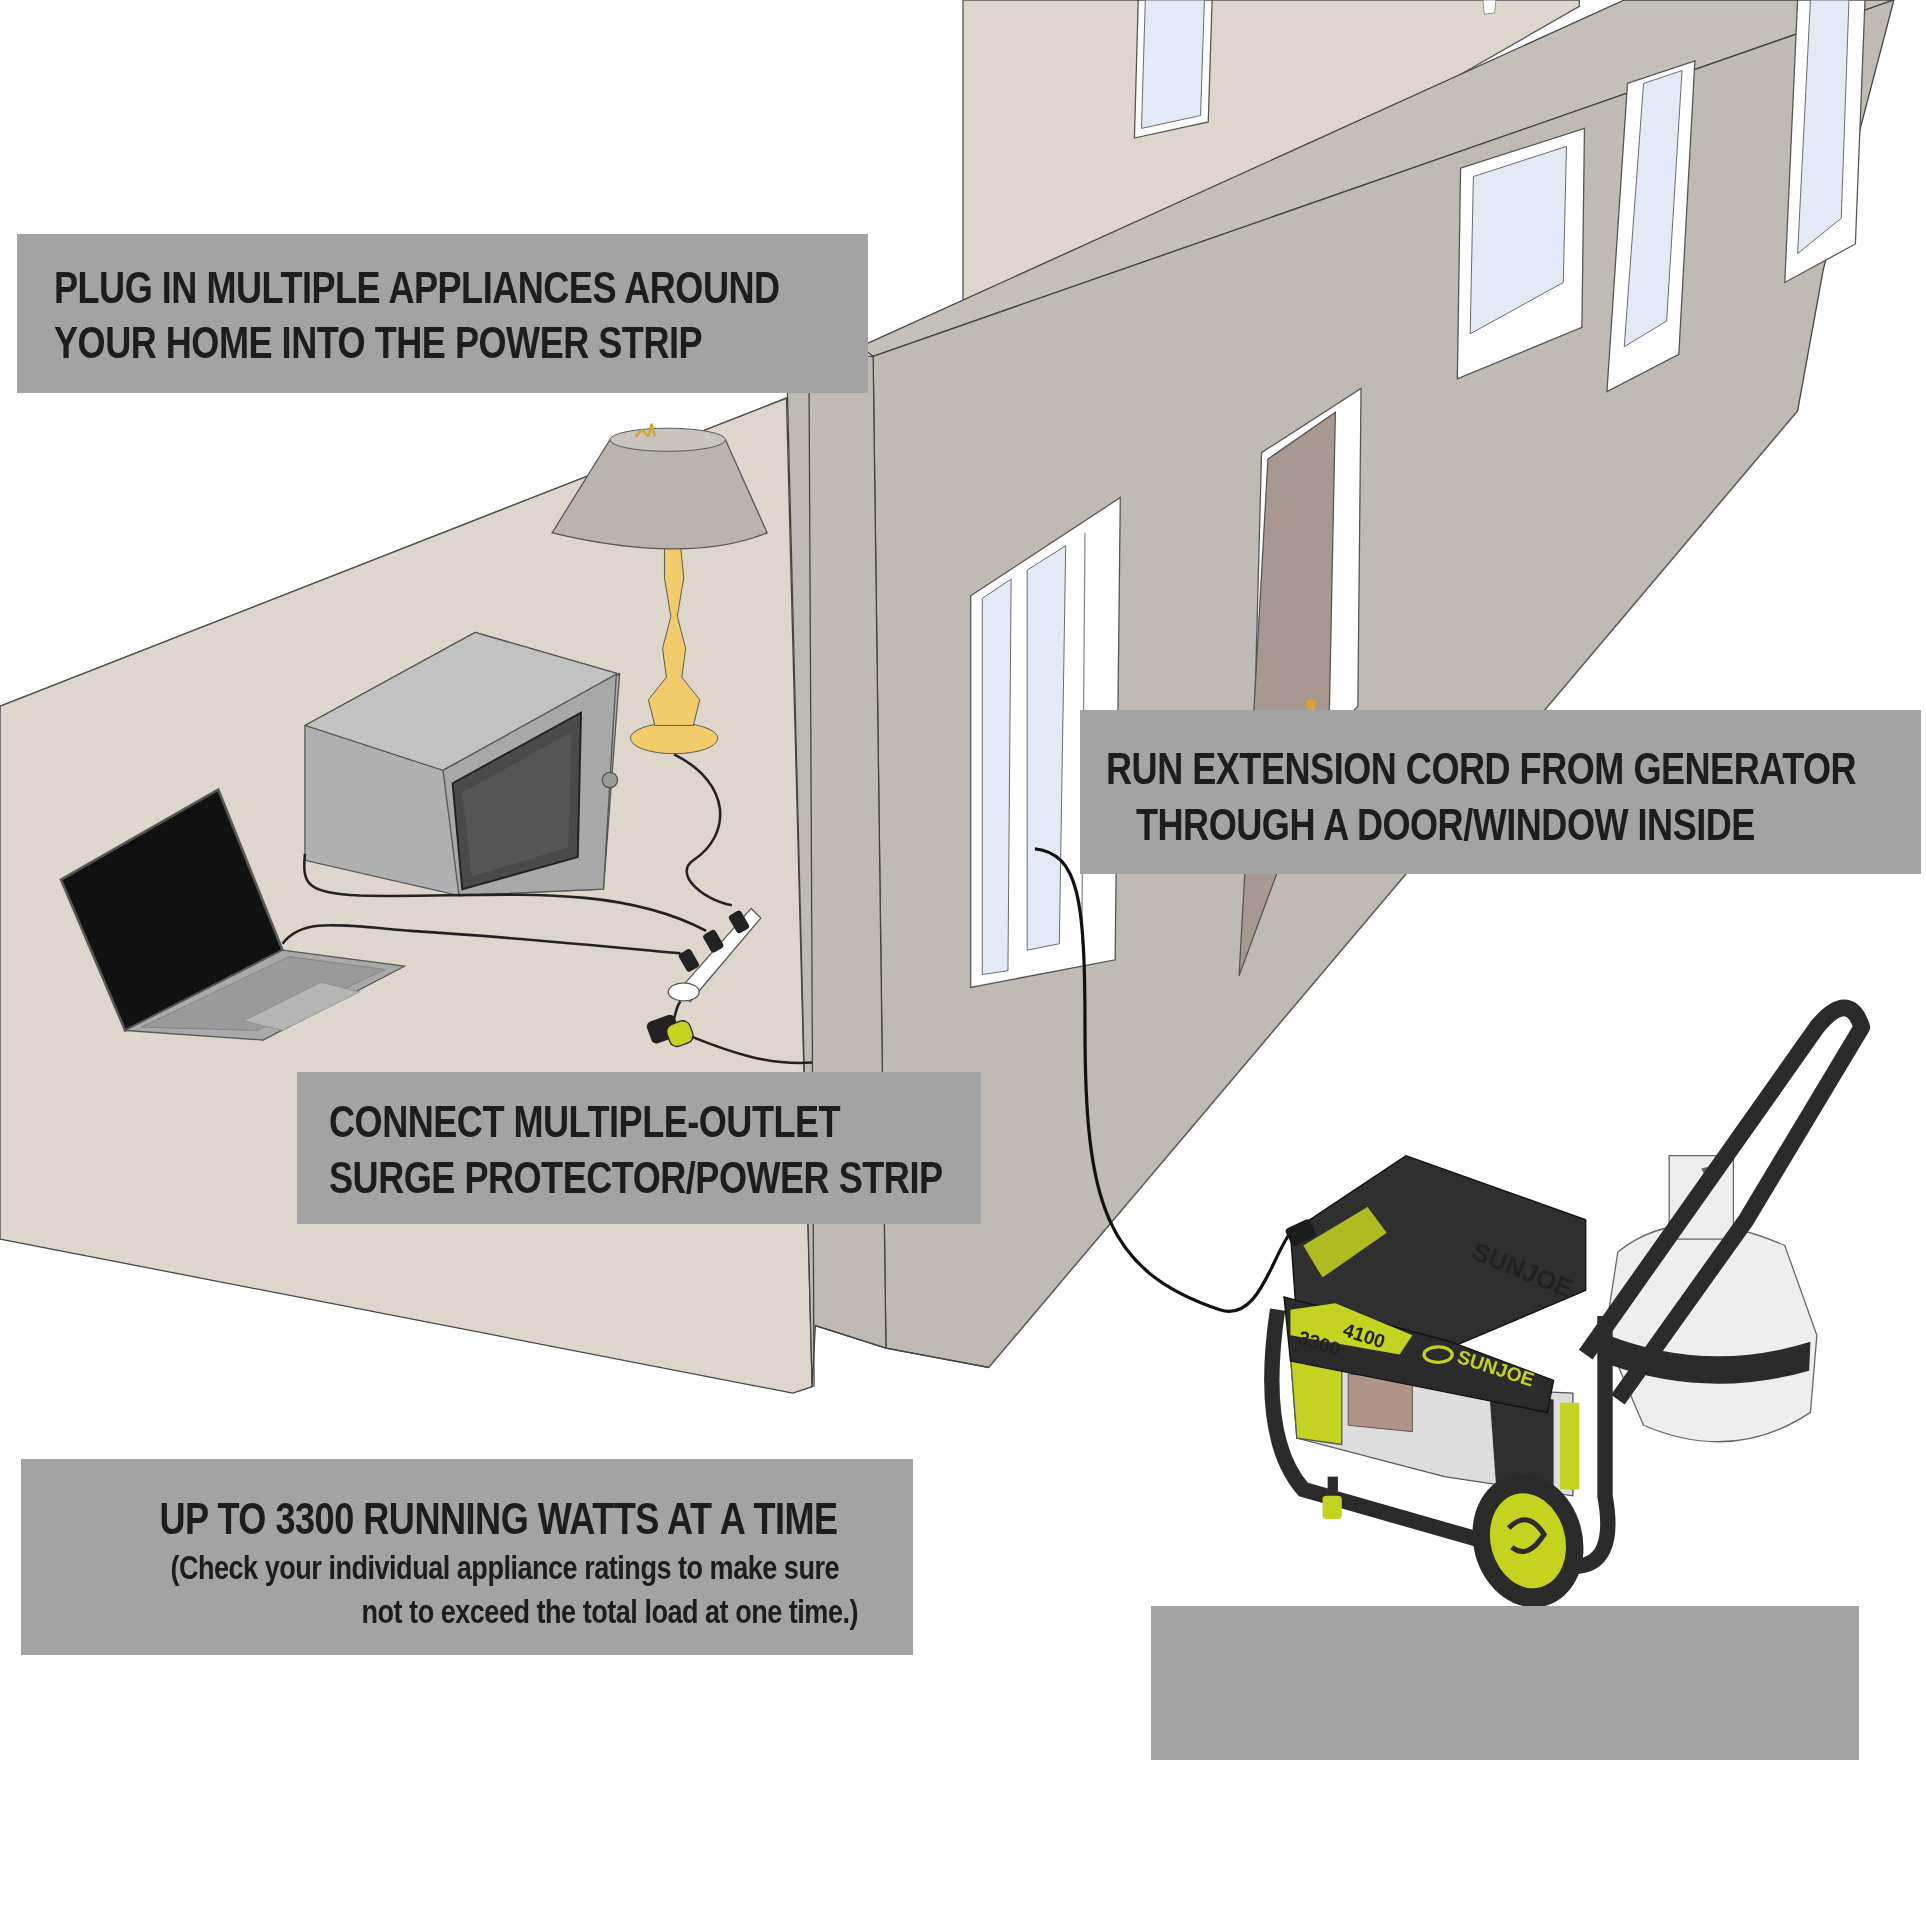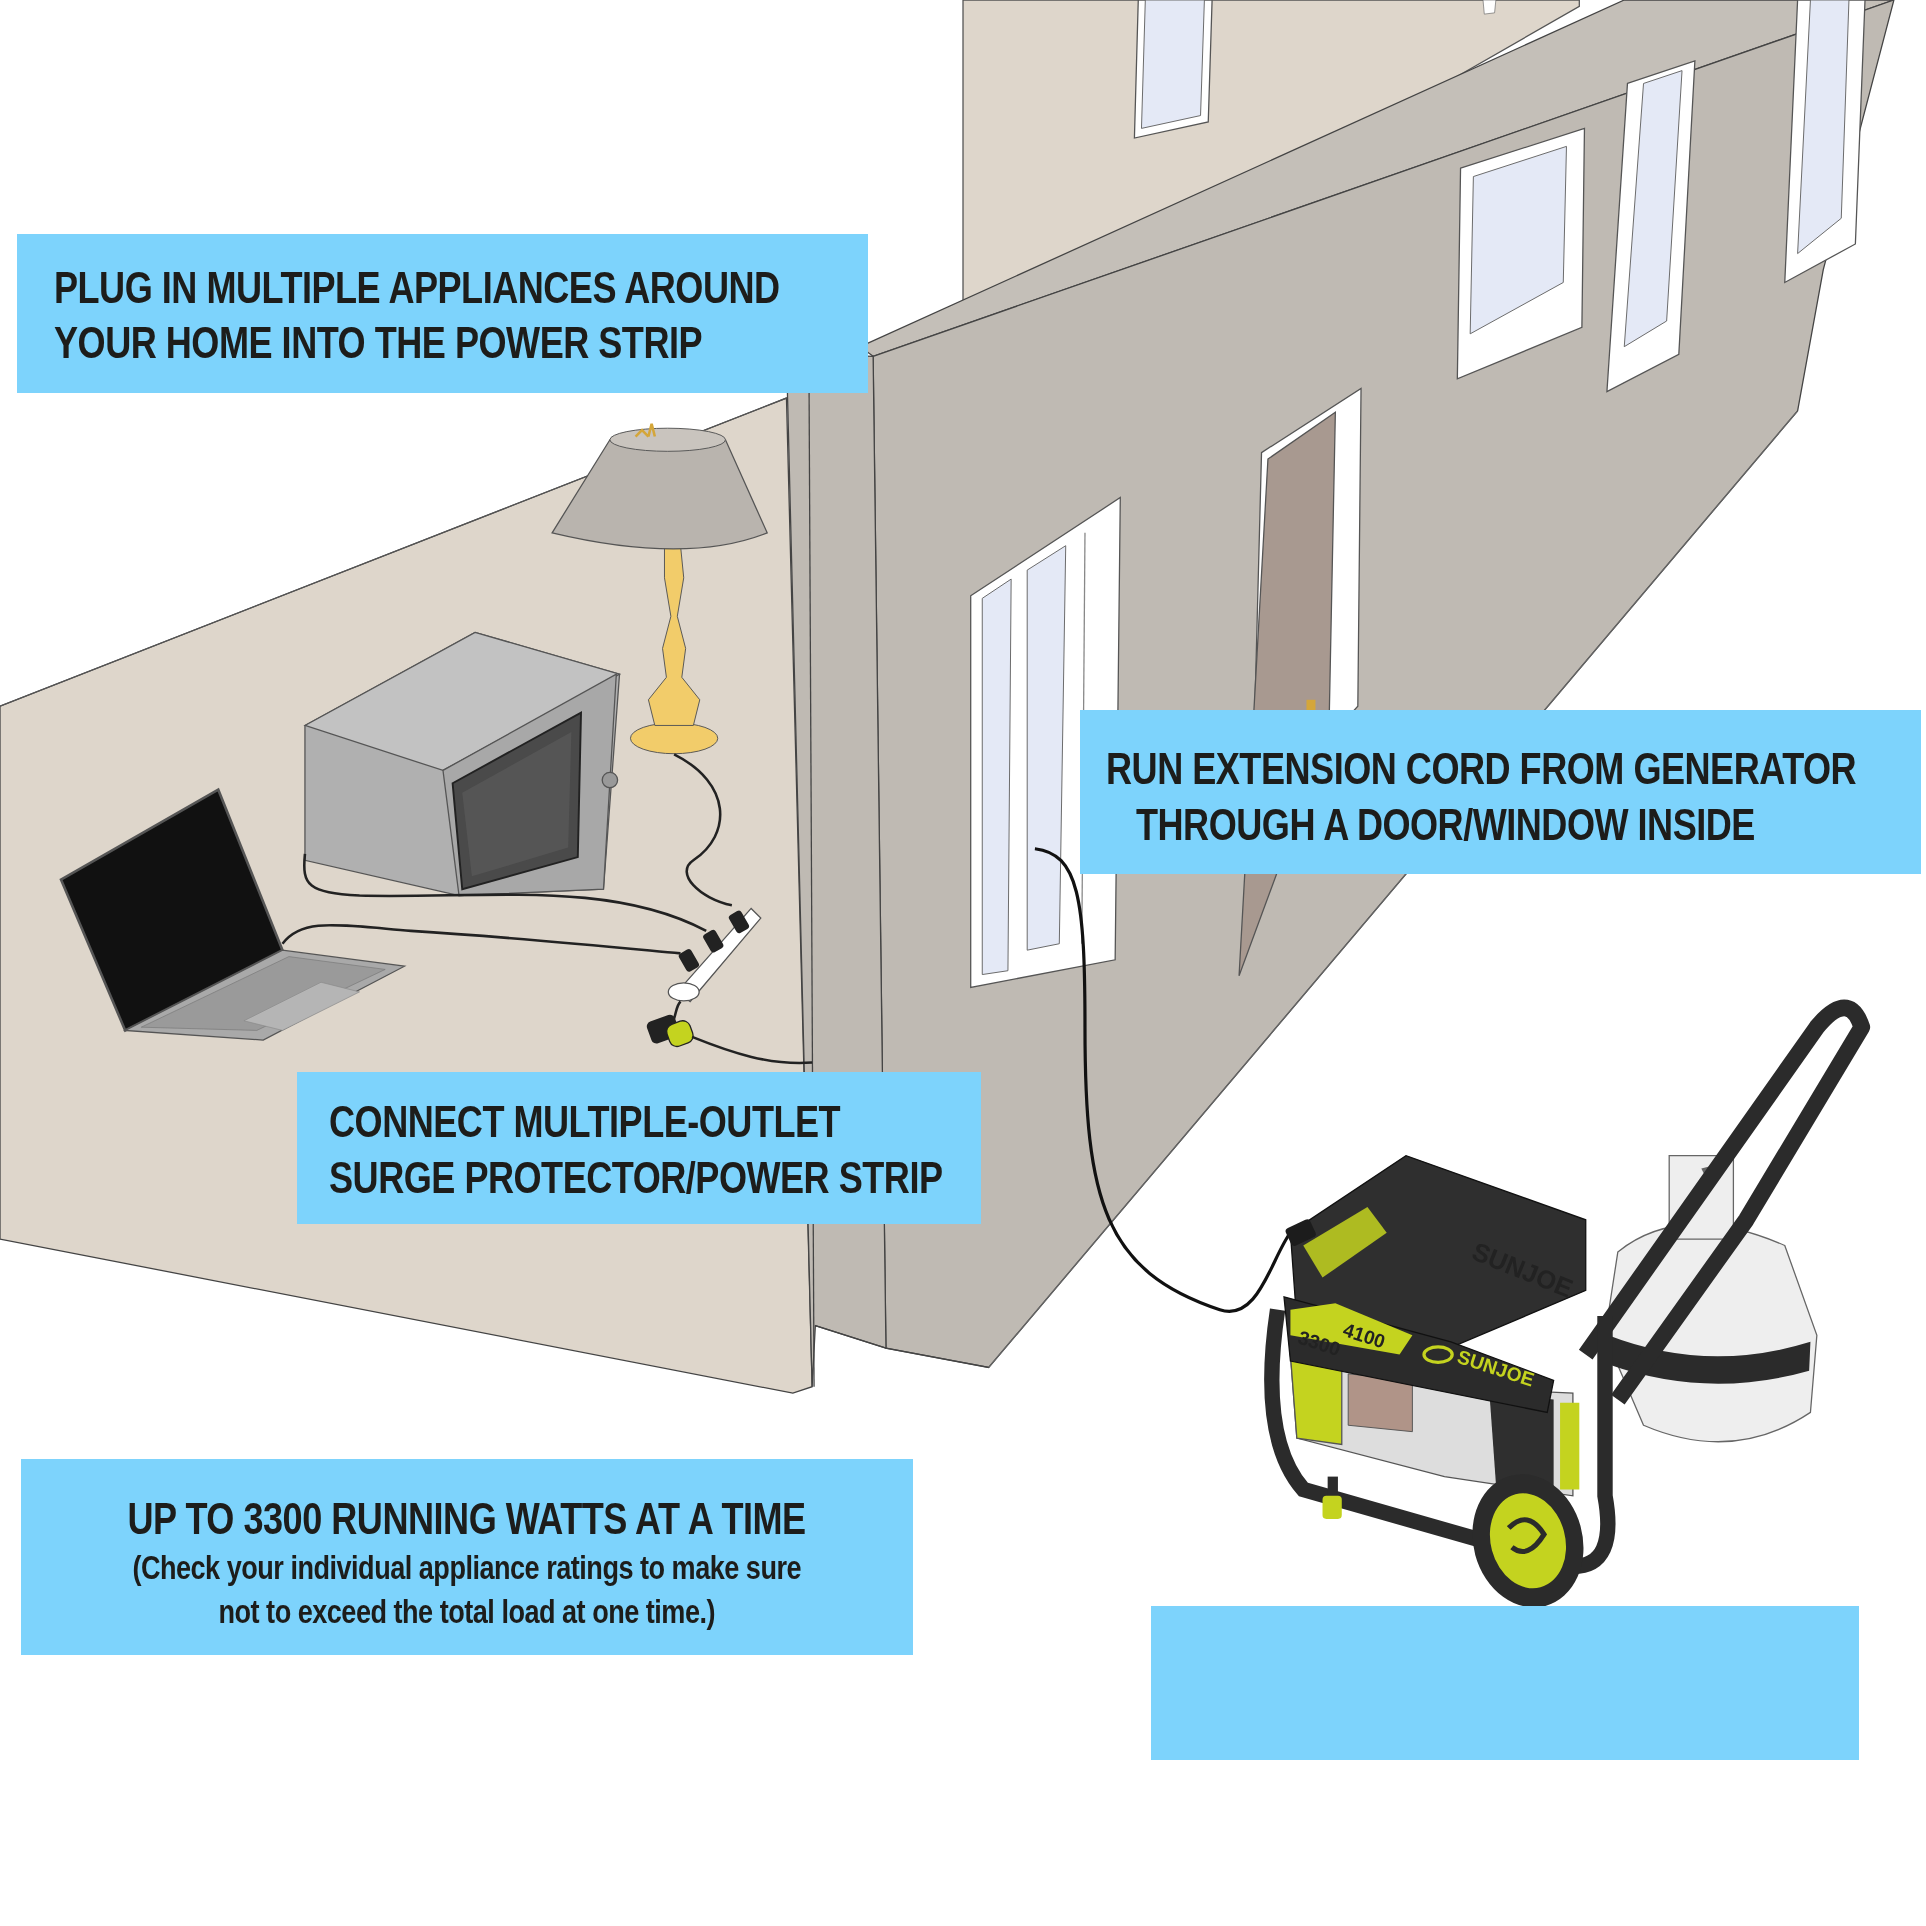--- a/index.html
+++ b/index.html
@@ -1,32 +1,32 @@
 <!DOCTYPE html>
 <html style="font-size:10.3px"><head>
 <meta charset="utf-8">
 <style>
   html, body { margin: 0; padding: 0; background: #ffffff; }
   .canvas { position: relative; width: 1926px; height: 1926px; overflow: hidden; background: #ffffff; }
   svg.scene { position: absolute; left: 0; top: 0; width: 1926px; height: 1926px; }
   .callout {
     position: absolute;
-    background: #7dd3fc;
+    background: #a3a3a3;
     color: #1d1d1b;
     font-family: "Liberation Sans", sans-serif;
     font-weight: 700;
     box-sizing: border-box;
     letter-spacing: -0.6px;
   }
   .callout .line { display: block; white-space: nowrap; transform-origin: left center; }
   .c-plug { left: 16.7px; top: 234px; width: 851px; height: 159px; padding: 26px 0 0 37px; font-size: 44px; line-height: 55px; }
   .c-run { left: 1080px; top: 710px; width: 841px; height: 164px; padding: 31px 0 0 26px; font-size: 44px; line-height: 56px; text-align: center; }
   .c-connect { left: 297px; top: 1072px; width: 684px; height: 152px; padding: 22px 0 16px 32px; font-size: 44px; line-height: 56px; }
   .c-watts { left: 20.5px; top: 1459px; width: 892px; height: 196px; text-align: center; padding-top: 32px; }
-  .c-watts .line { transform-origin: center center; }
+  .c-watts .line { transform-origin: center center; text-align: right; }
   .c-watts .headline { font-size: 44px; line-height: 55px; }
   .c-watts .note { font-size: 33px; line-height: 44px; font-weight: 700; }
   .c-gen { left: 1151px; top: 1606px; width: 708px; height: 154px; padding: 26px 0 0 45px; font-size: 44px; line-height: 58px; }
   .cond { display: inline-block; transform: scaleX(0.82); transform-origin: left center; }
   .c-watts .cond { transform-origin: center center; }
 </style>
 </head>
 <body>
 
 <div class="canvas">

